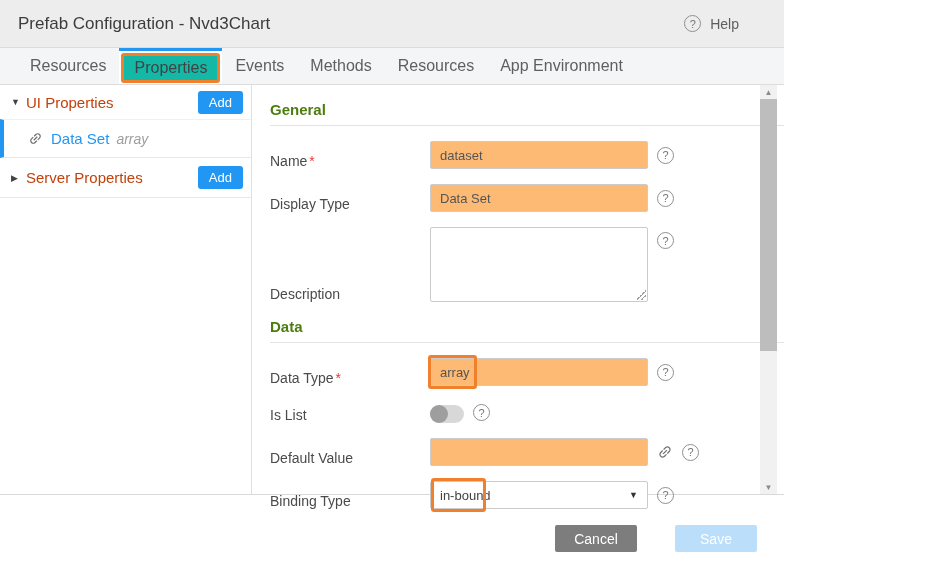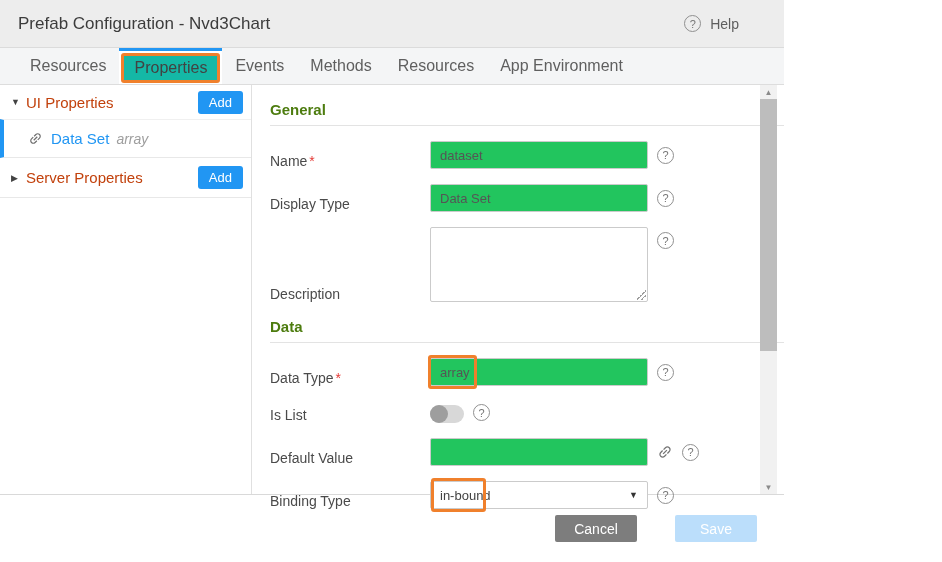--- a/index.html
+++ b/index.html
@@ -50,21 +50,21 @@
   .section-title.second { margin-top: 16px; }
   .row { display: flex; align-items: flex-end; margin-top: 15px; }
   .row label { width: 160px; flex: 0 0 160px; font-size: 14px; color: #4A4A4A; padding-top: 6px; }
   .req { color: #E53935; margin-left: 2px; }
   .field { display: flex; align-items: center; position: relative; }
   .field.top { align-items: flex-start; }
   .field .qicon { margin-left: 9px; cursor: pointer; }
   .field.top .qicon { margin-top: 5px; }
   input.text { width: 218px; height: 28px; border: 1px solid #CBCBCB; border-radius: 2px;
                padding: 3px 9px; font-size: 13px; color: #555; outline: none;
-               font-family: inherit; background: #22c55e; }
+               font-family: inherit; background: #fdba74; }
   .ta-wrap { position: relative; }
   textarea.ta { width: 218px; height: 75px; border: 1px solid #CBCBCB; border-radius: 2px;
                 padding: 6px 9px; font-size: 13px; color: #555; resize: none; outline: none;
                 font-family: inherit; display: block; }
   .resize-handle { position: absolute; right: 2px; bottom: 2px; width: 10px; height: 10px;
                    background: linear-gradient(135deg, transparent 50%, #9E9E9E 50%, #9E9E9E 58%,
                      transparent 58%, transparent 72%, #9E9E9E 72%, #9E9E9E 80%, transparent 80%); }
   .toggle { width: 34px; height: 18px; border-radius: 9px; background: #D8D8D8;
             position: relative; cursor: pointer; margin-top: 3px; }
   .knob { position: absolute; left: 0; top: 0; width: 18px; height: 18px;
@@ -83,21 +83,21 @@
   
   .scrollbar { position: absolute; right: 7px; top: 0; width: 17px; height: 409px;
                background: #F1F1F1; display: flex; flex-direction: column; align-items: center; }
   .sb-arrow { height: 14px; font-size: 8px; color: #8A8A8A; display: flex;
               align-items: center; justify-content: center; width: 100%; cursor: pointer; }
   .sb-thumb { width: 17px; height: 252px; background: #BDBDBD; cursor: grab; }
   .sb-spacer { flex: 1; }
 
   
   .ftr { height: 68px; border-top: 1px solid #D9D9D9; display: flex;
-         justify-content: flex-end; align-items: flex-start;
+         justify-content: flex-end; align-items: center;
          padding: 20px 27px 0 0; gap: 38px; background: #fff; }
   .btn { width: 82px; height: 27px; border: none; border-radius: 2px; font-size: 14px;
          color: #fff; cursor: pointer; font-family: inherit; }
   .btn-cancel { background: #7D7D7D; }
   .btn-save { background: #BBDEFB; cursor: default; }
 </style>
 </head>
 <body>
 
 <div class="app">

